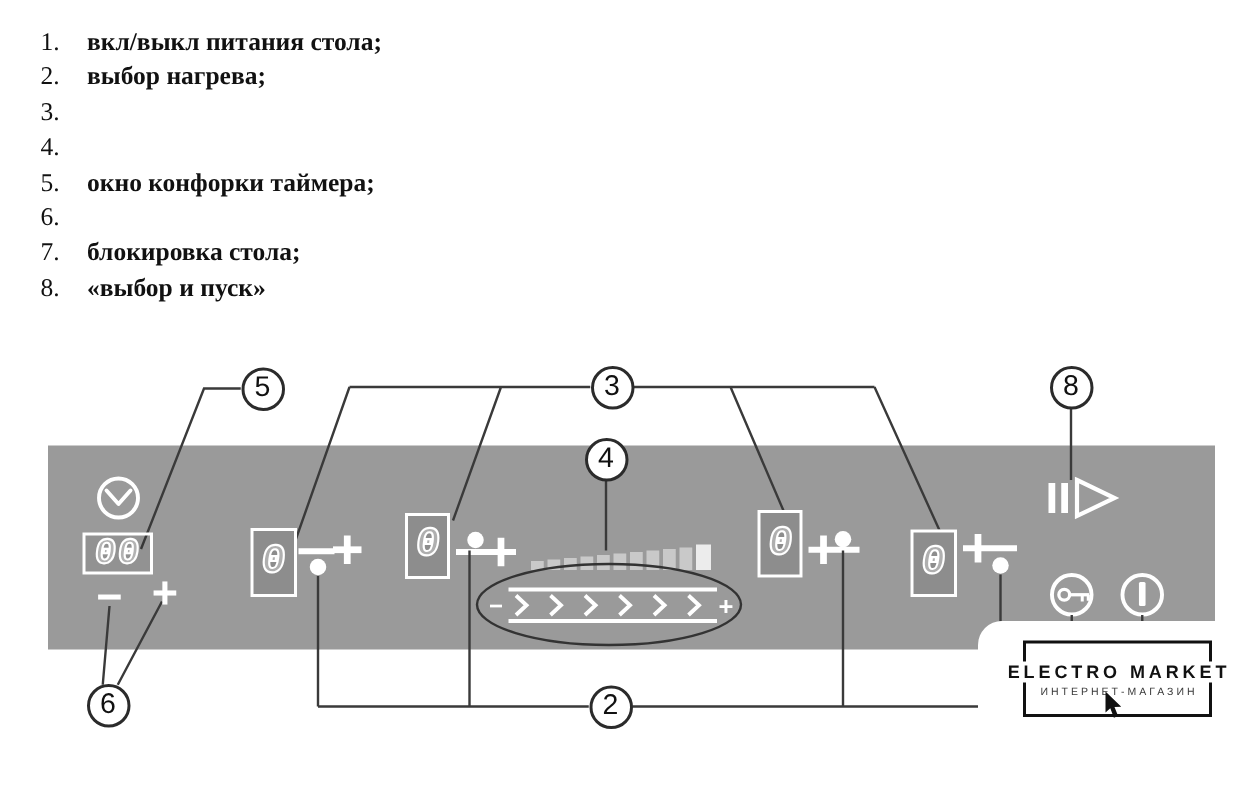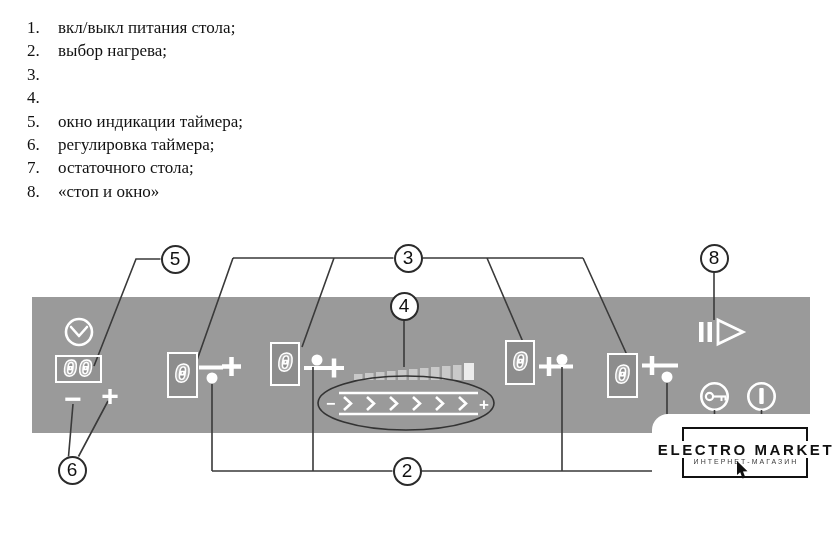--- a/index.html
+++ b/index.html
@@ -3,21 +3,21 @@
 <meta charset="utf-8">
 <style>
   html,body{margin:0;padding:0;background:#fff;}
   #page{position:relative;width:840px;height:539px;background:#ffffff;overflow:hidden;
         font-family:"Liberation Serif", serif;}
 
   
   #legend{position:absolute;left:27px;top:16px;width:620px;}
   .lg-item{display:flex;font-size:17px;line-height:23.4px;color:#111;}
   .lg-num{width:25px;flex:0 0 25px;}
-  .lg-txt{padding-left:6px;}
+  .lg-txt{padding-left:6px;font-weight:bold;}
 
   
   #panel{position:absolute;left:32px;top:297px;width:778px;height:136px;background:#9a9a9a;z-index:1;}
   #overlay{position:absolute;left:0;top:0;width:840px;height:539px;z-index:2;pointer-events:none;}
 
   .display{position:absolute;z-index:3;border:2px solid #fff;background:#8d8d8d;
            display:flex;align-items:center;justify-content:center;}
   .seg{font-family:"Liberation Mono", monospace;font-weight:bold;
        color:rgba(255,255,255,0.30);-webkit-text-stroke:1.4px #ffffff;
        transform:skewX(-7deg);}
@@ -32,21 +32,21 @@
   .callout{position:absolute;z-index:4;width:25px;height:25px;border:2px solid #2b2b2b;
            border-radius:50%;background:#fff;display:flex;align-items:center;justify-content:center;
            font-family:"Liberation Sans",sans-serif;font-size:19px;color:#111;}
 
   
   #logo{position:absolute;left:652px;top:414px;width:188px;height:90px;background:#fff;
         border-top-left-radius:16px;z-index:5;}
   #logo-frame{position:absolute;left:30px;top:13px;width:122px;height:47px;border:2.5px solid #111;}
   #logo-title{position:absolute;left:50%;top:27px;transform:translateX(-50%);background:#fff;
         padding:0 2px;white-space:nowrap;font-family:"Liberation Sans",sans-serif;
-        font-weight:bold;font-size:15px;letter-spacing:2.6px;color:#111;}
+        font-weight:bold;font-size:12px;letter-spacing:2.6px;color:#111;}
   #logo-sub{position:absolute;left:50%;top:44px;transform:translateX(-50%);white-space:nowrap;
         font-family:"Liberation Sans",sans-serif;font-size:7px;letter-spacing:2px;color:#3a3a3a;}
   #cursor{position:absolute;left:84px;top:47px;}
 </style>
 </head>
 <body>
 
 <div id="page">
 
   <div id="legend">
@@ -59,33 +59,32 @@
         <span class="lg-txt">выбор нагрева;</span>
       </div>
     <div class="lg-item">
         <span class="lg-num">3.</span>
       </div>
     <div class="lg-item">
         <span class="lg-num">4.</span>
       </div>
     <div class="lg-item">
         <span class="lg-num">5.</span>
-        <span class="lg-txt">окно индикации таймера;</span>
+        <span class="lg-txt">окно конфорки таймера;</span>
       </div>
     <div class="lg-item">
         <span class="lg-num">6.</span>
-        <span class="lg-txt">регулировка таймера;</span>
       </div>
     <div class="lg-item">
         <span class="lg-num">7.</span>
-        <span class="lg-txt">остаточного стола;</span>
+        <span class="lg-txt">блокировка стола;</span>
       </div>
     <div class="lg-item">
         <span class="lg-num">8.</span>
-        <span class="lg-txt">«стоп и окно»</span>
+        <span class="lg-txt">«выбор и пуск»</span>
       </div>
   </div>
 
   <div id="panel"></div>
 
   <div id="timer-display" class="display">
     <span class="seg">00</span>
   </div>
   <span class="wsign" style="left:60px;top:382px;width:26px;font-size:30px;">−</span>
   <span class="wsign" style="left:96px;top:379px;width:28px;font-size:30px;">+</span>

